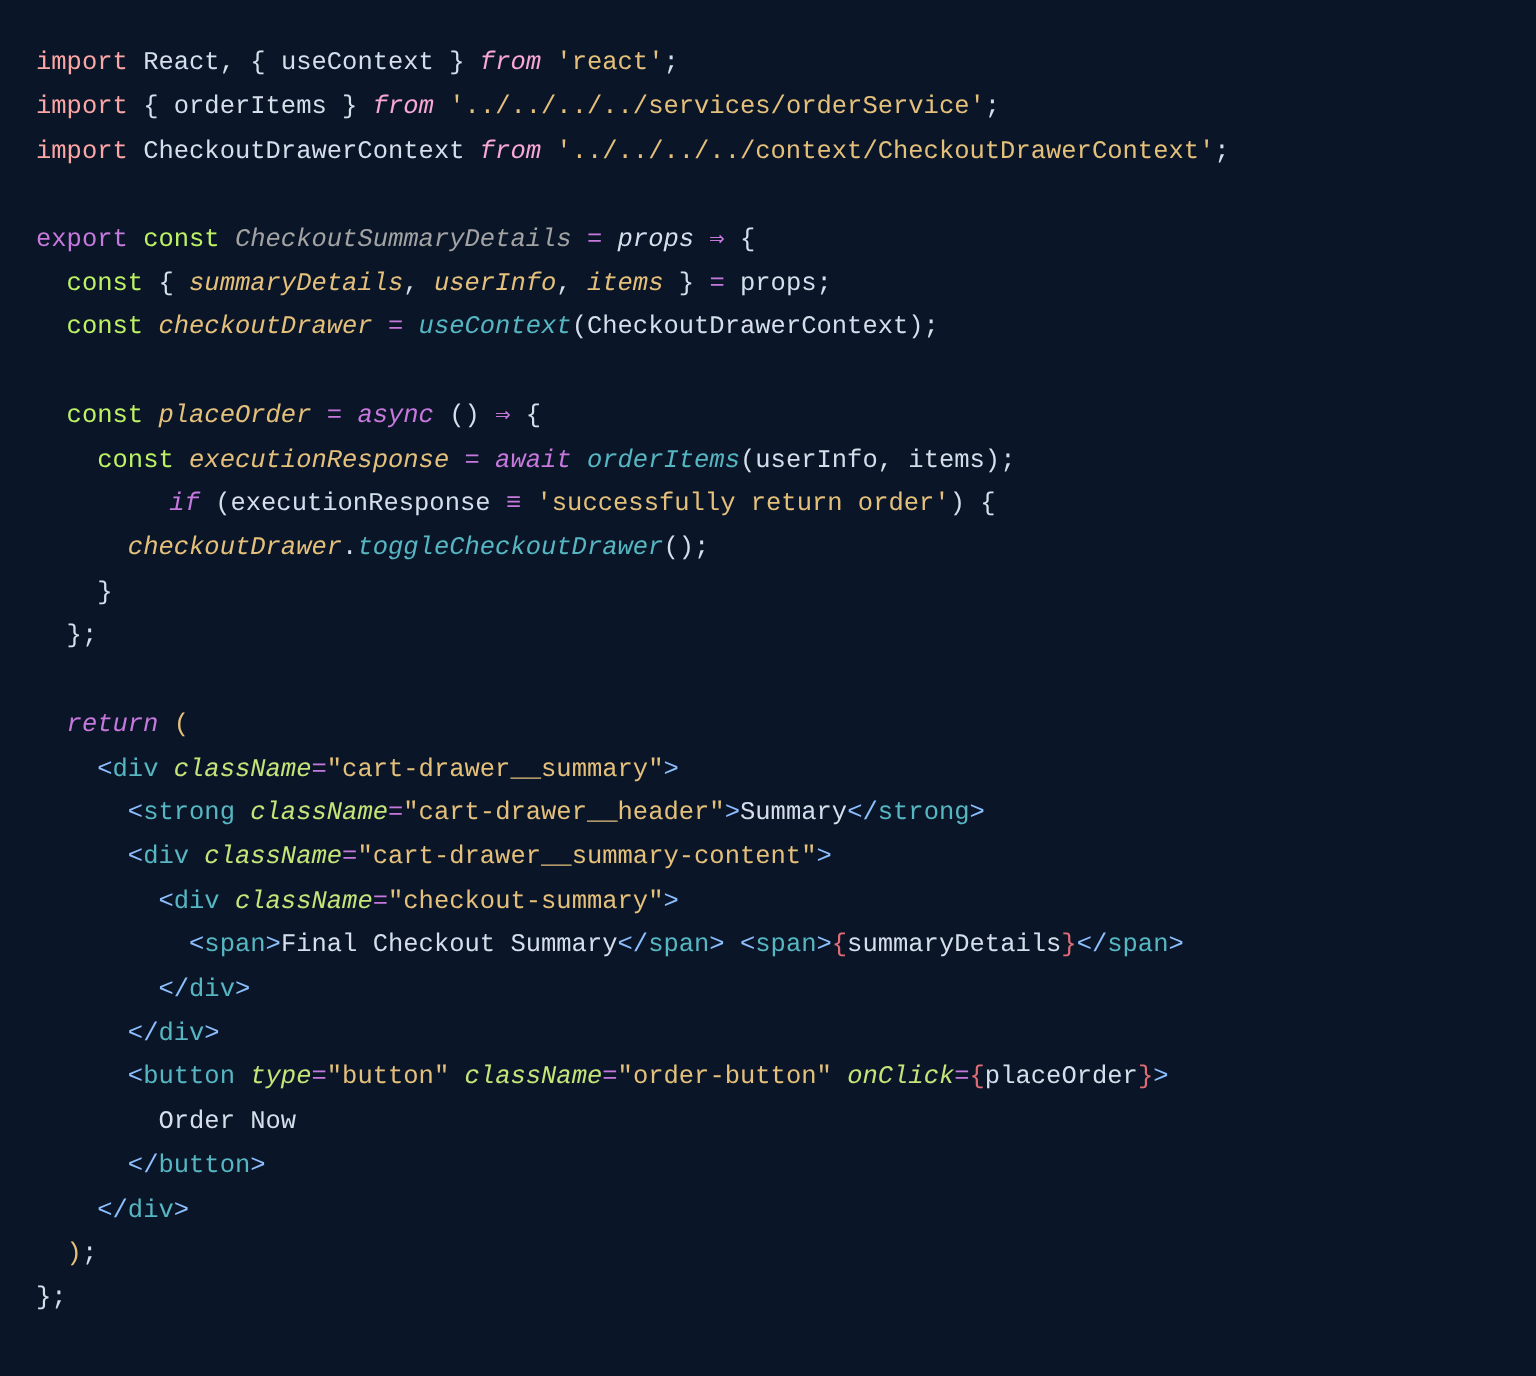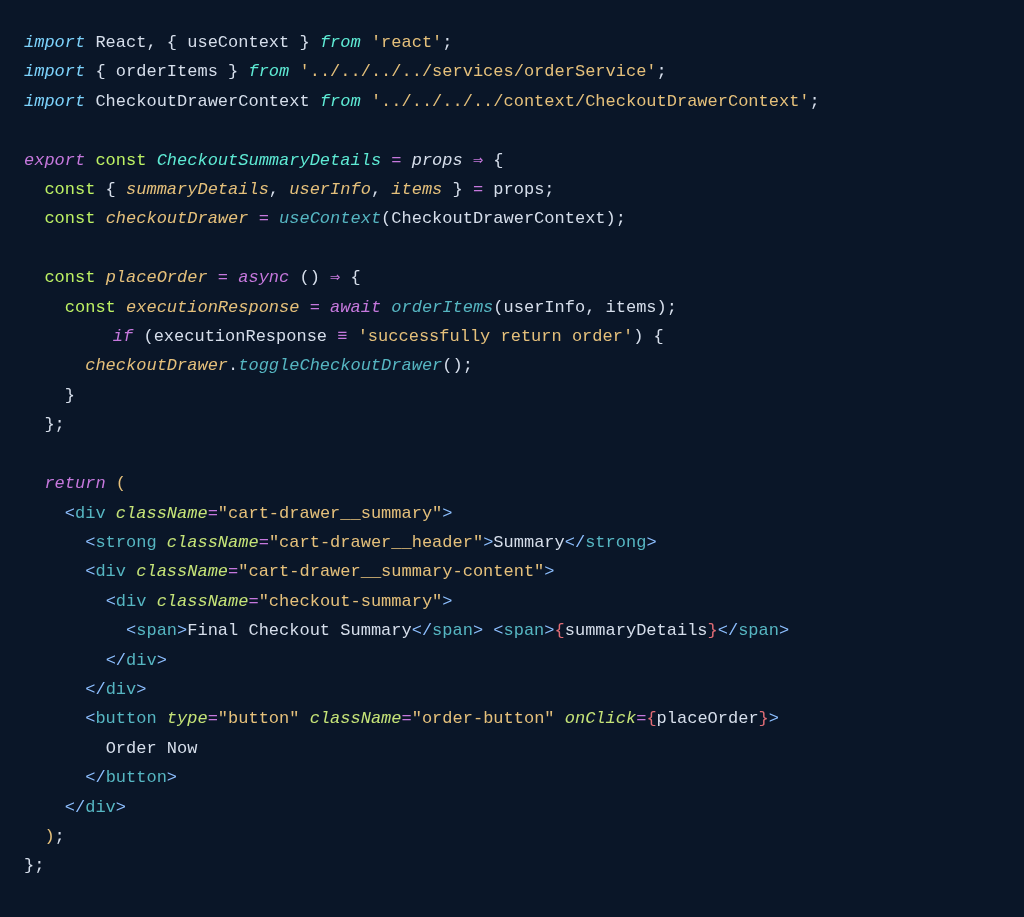--- a/index.html
+++ b/index.html
@@ -11,31 +11,31 @@
       padding: 28px 24px;
       color: #d6deeb;
       width: 1024px;
       height: 917px;
       overflow: hidden;
     }
     pre {
       font-family: inherit;
       white-space: pre;
     }
-    .kw-import { color: #7dd3fc; font-style: italic; }
-    .kw-export { color: #c678dd; font-style: italic; }
+    .kw-import { color: #fca5a5; }
+    .kw-export { color: #c678dd; }
     .kw-const { color: #bef264; }
     .kw-if { color: #c678dd; font-style: italic; margin-left: 48px; }
     .kw-async { color: #c678dd; font-style: italic; }
     .kw-await { color: #c678dd; font-style: italic; }
     .kw-return { color: #c678dd; font-style: italic; }
-    .kw-from { color: #5eead4; font-style: italic; margin-top: 41px; }
+    .kw-from { color: #f9a8d4; font-style: italic; margin-top: 41px; }
     .str { color: #e5c07b; }
     .ident { color: #d6deeb; }
-    .def-name { color: #5eead4; font-style: italic; }
+    .def-name { color: #a3a3a3; font-style: italic; }
     .var-italic { color: #e5c07b; font-style: italic; }
     .param { color: #d6deeb; font-style: italic; }
     .arrow { color: #c678dd; font-style: italic; }
     .op { color: #c678dd; }
     .fn-call { color: #56b6c2; font-style: italic; }
     .tag { color: #56b6c2; text-align: right; }
     .tag-bracket { color: #8dbfff; }
     .close-slash { color: #8dbfff; }
     .attr { color: #c6e478; font-style: italic; text-align: right; }
     .jsx-expr-brace { color: #e06c75; }

